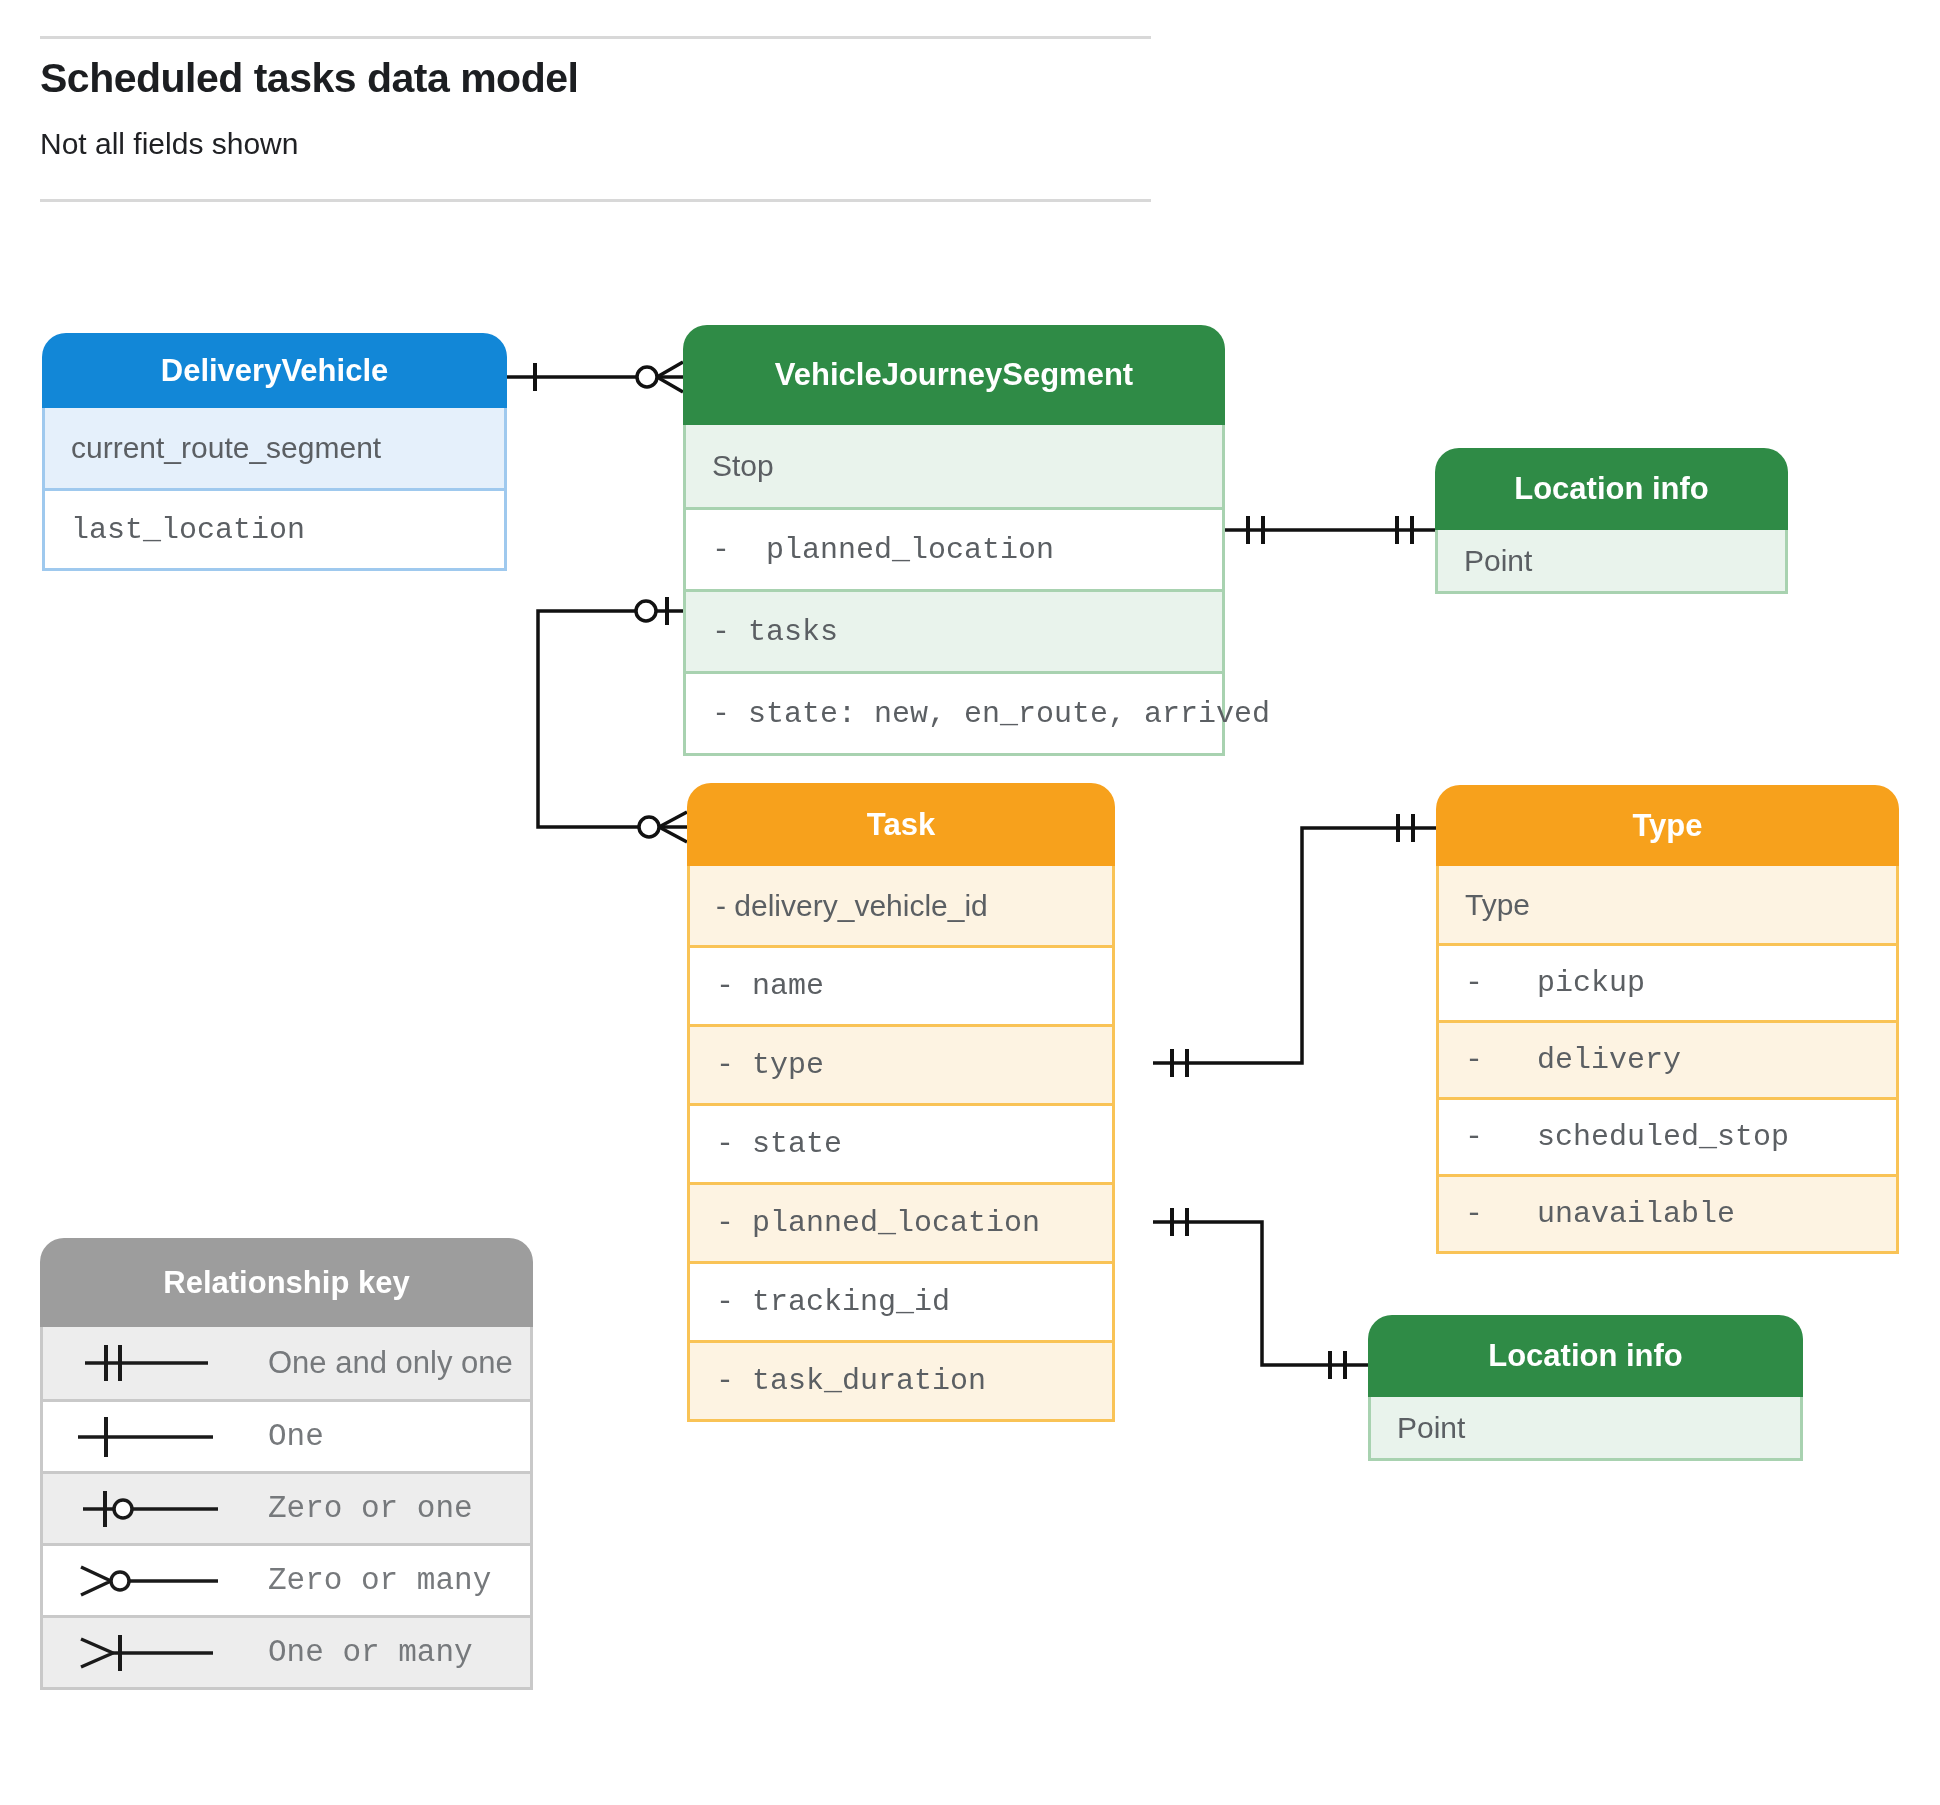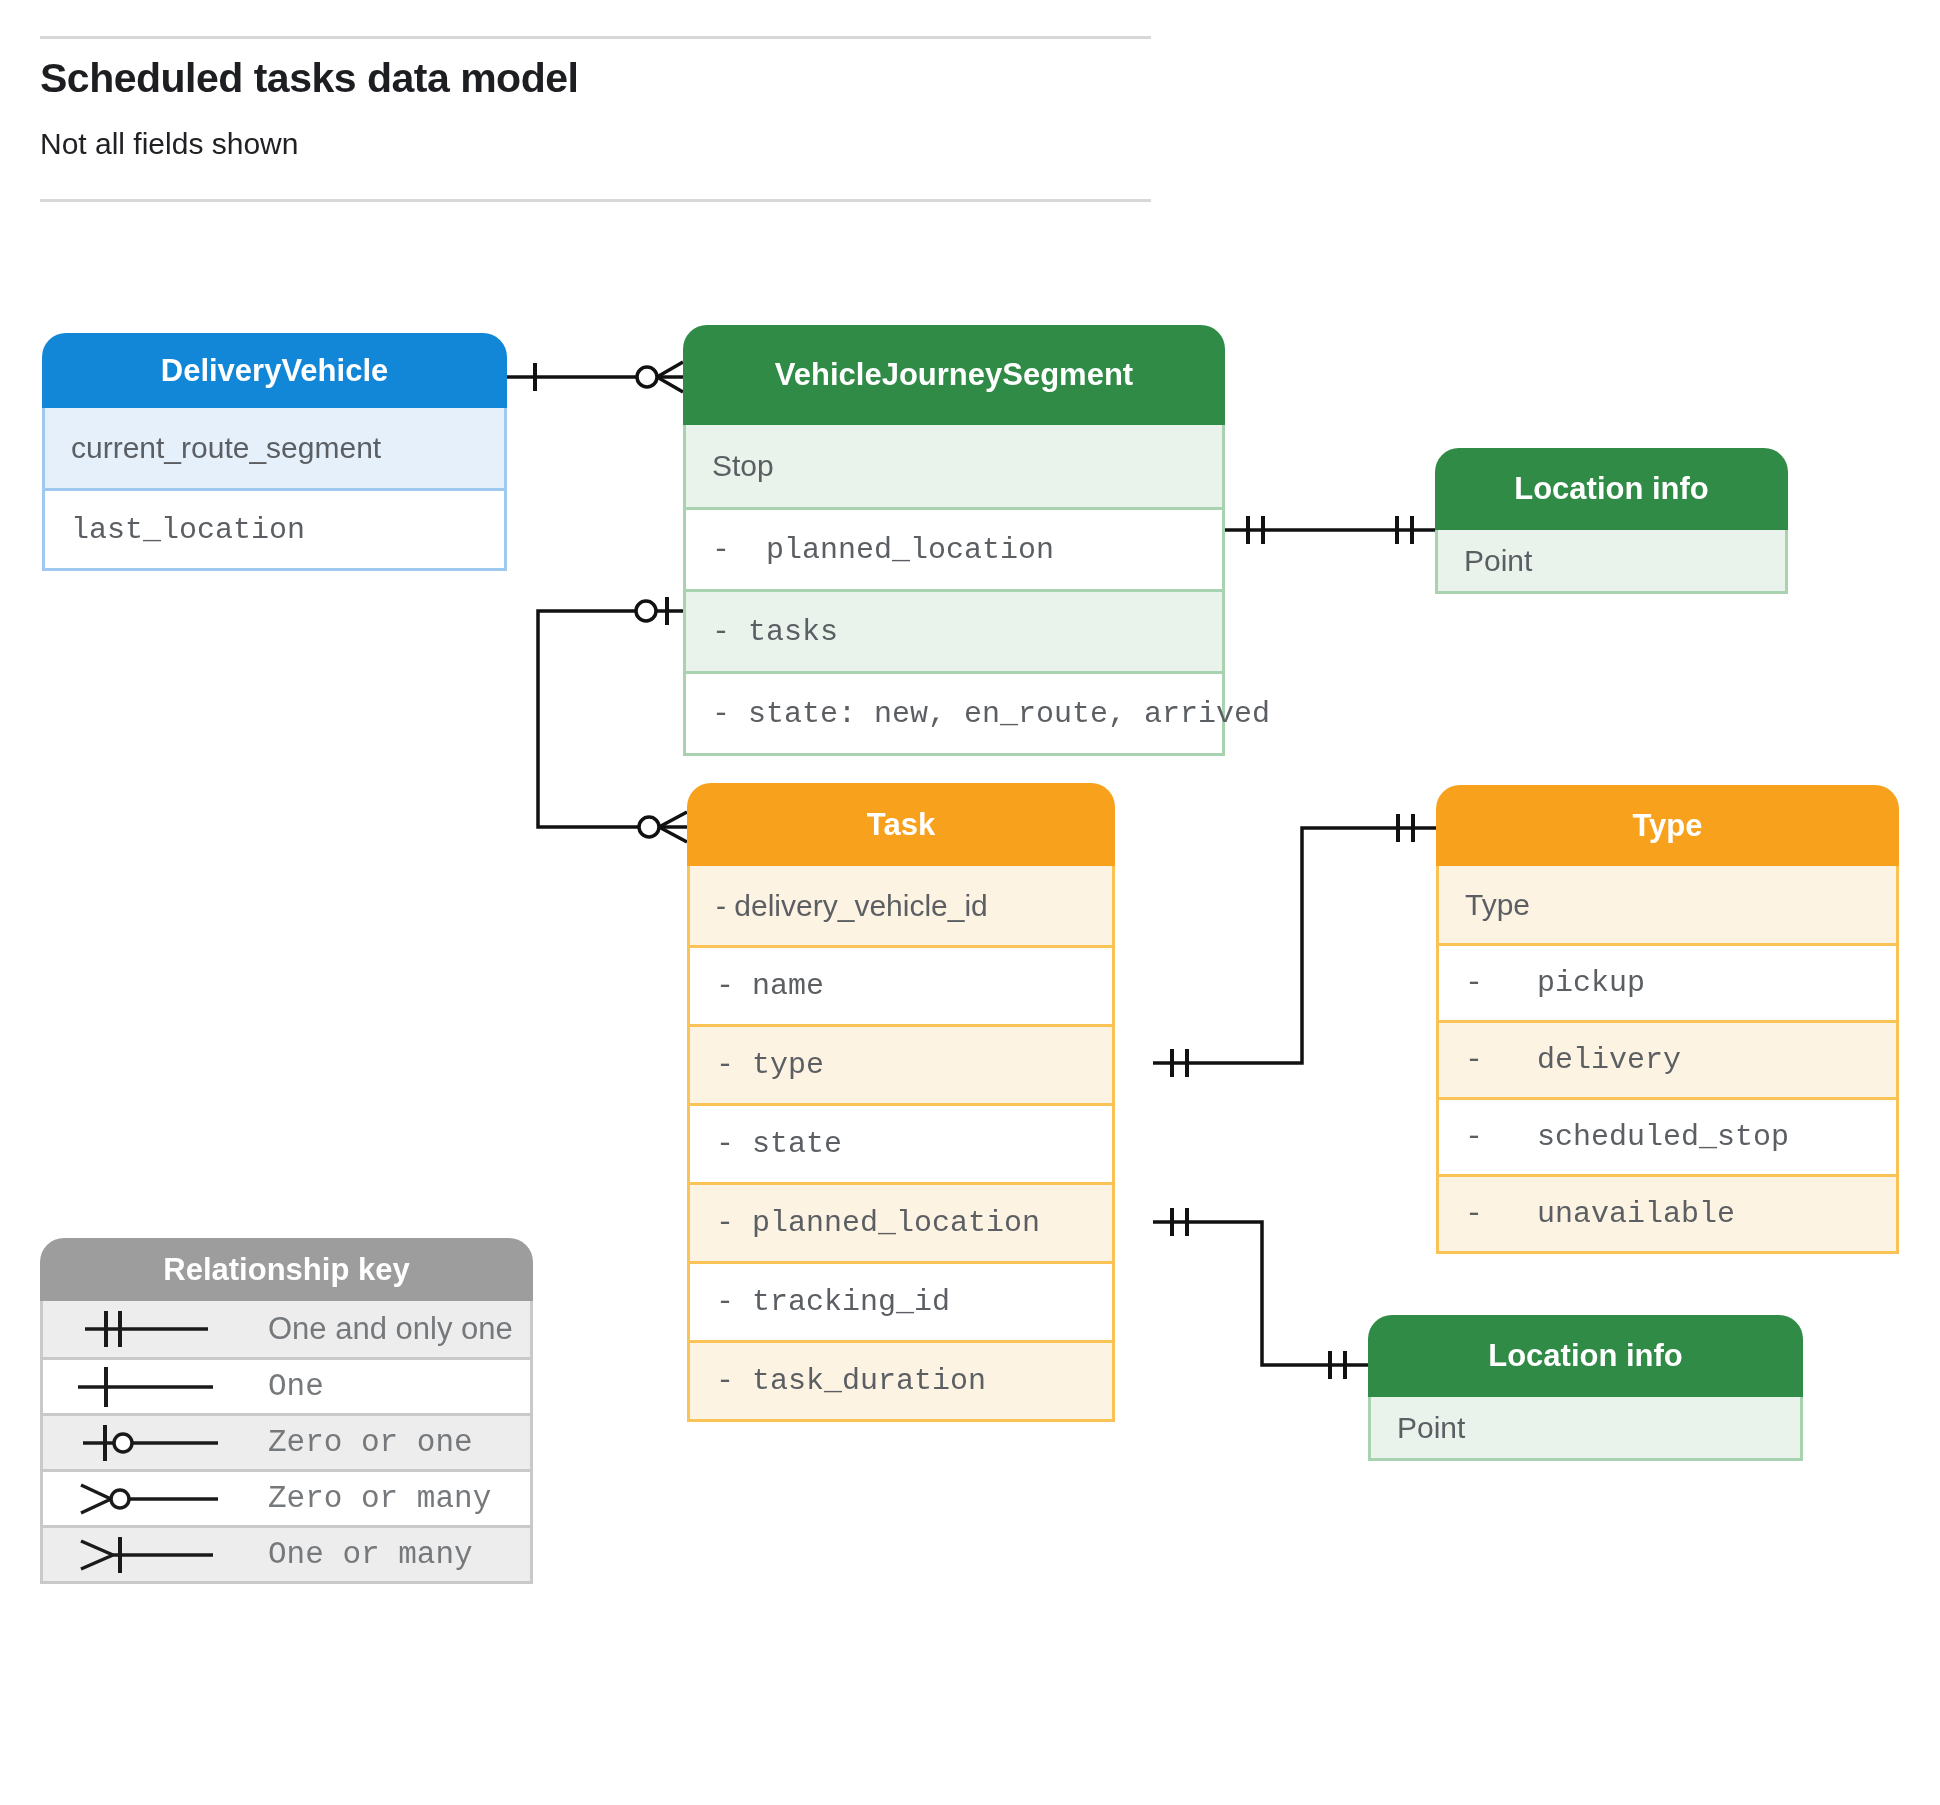--- a/index.html
+++ b/index.html
@@ -30,21 +30,21 @@
   .theme-blue  {--hdr:#1287d7;--tint:#e5f0fb;--brd:#9fc9ee;}
   .theme-green {--hdr:#2f8b46;--tint:#e9f3ec;--brd:#a8d2b0;}
   .theme-orange{--hdr:#f7a11c;--tint:#fdf3e2;--brd:#f9c356;}
   .theme-gray  {--hdr:#9d9d9d;--tint:#ededed;--brd:#c9c9c9;}
 
   .t-dv  .trow{height:80px;}
   .t-vjs .trow{height:82px;}
   .t-loc .trow{height:61px;}
   .t-task .trow{height:79px;}
   .t-type .trow{height:77px;}
-  .t-leg .trow{height:56px;padding-left:0;}
+  .t-leg .trow{height:72px;padding-left:0;}
 
   
   .legrow{position:relative;display:flex;align-items:center;}
   .legrow .sym{margin-left:20px;flex:0 0 170px;}
   .legrow .leglabel{margin-left:35px;font-size:31px;color:#76797c;white-space:nowrap;}
 
   #connectors{position:absolute;left:0;top:0;z-index:0;}
   .etable{z-index:1;}
   #connectors path, #connectors line{stroke:#111111;fill:none;}
   #connectors circle{stroke:#111111;fill:#ffffff;}
@@ -144,21 +144,21 @@
   </div>
 
   <div class="etable theme-green t-loc" style="left:1368px;top:1315px;width:435px">
     <div class="thead" style="height:82px">Location info</div>
     <div class="tbody">
       <div class="trow tint">Point</div>
     </div>
   </div>
 
   <div class="etable theme-gray t-leg" style="left:40px;top:1238px;width:493px">
-    <div class="thead" style="height:63px">Relationship key</div>
+    <div class="thead" style="height:89px">Relationship key</div>
     <div class="tbody">
       <div class="trow tint legrow">
         <svg class="sym" width="170" height="80" viewBox="0 0 170 80">
           <path d="M22,40 H145" stroke-width="3.5"></path>
           <path d="M43,22 V58 M57,22 V58" stroke-width="4"></path>
         </svg>
         <span class="leglabel">One and only one</span>
       </div>
       <div class="trow legrow">
         <svg class="sym" width="170" height="80" viewBox="0 0 170 80">

